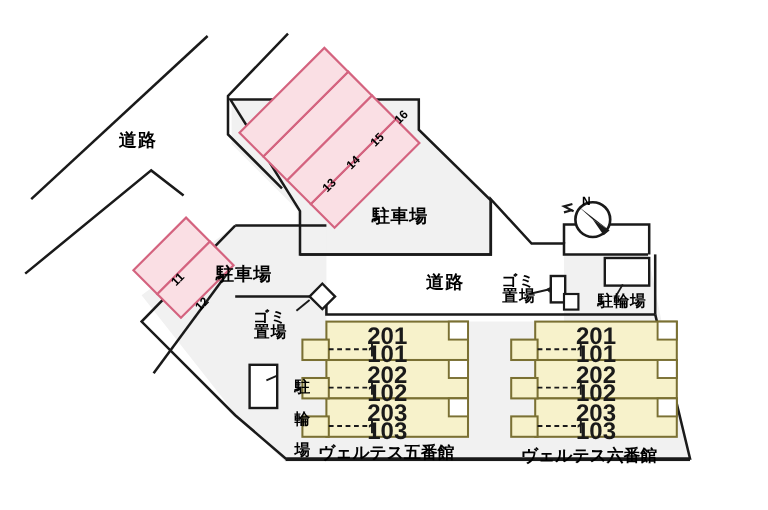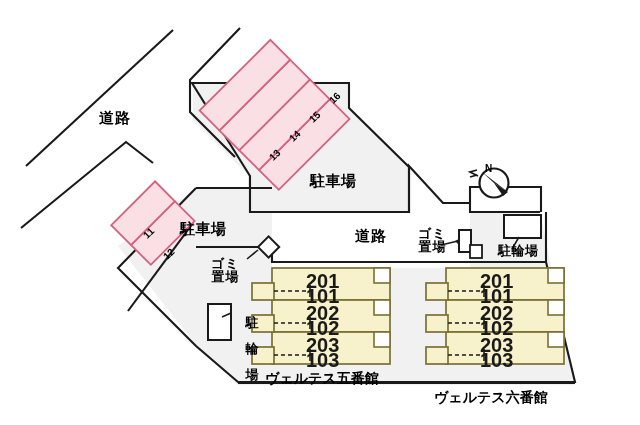--- a/index.html
+++ b/index.html
@@ -268,15 +268,15 @@
   <div class="unit-txt" style="left:306px; top:350px; width:56px;">103</div>
 
   <div class="unit-txt" style="left:480px; top:271px; width:56px;">201</div>
   <div class="unit-txt" style="left:480px; top:286px; width:56px;">101</div>
   <div class="unit-txt" style="left:480px; top:303px; width:56px;">202</div>
   <div class="unit-txt" style="left:480px; top:318px; width:56px;">102</div>
   <div class="unit-txt" style="left:480px; top:335px; width:56px;">203</div>
   <div class="unit-txt" style="left:480px; top:350px; width:56px;">103</div>
 
   <div class="lbl lbl-bldgname" style="left:265px; top:372px;font-family:Liberation Serif, serif;">ヴェルテス五番館</div>
-  <div class="lbl lbl-bldgname" style="left:434px; top:391px;font-family:Liberation Serif, serif;">ヴェルテス六番館</div>
+  <div class="lbl lbl-bldgname" style="left:434px; top:372px;">ヴェルテス六番館</div>
 
 </div>
 
 </body></html>

